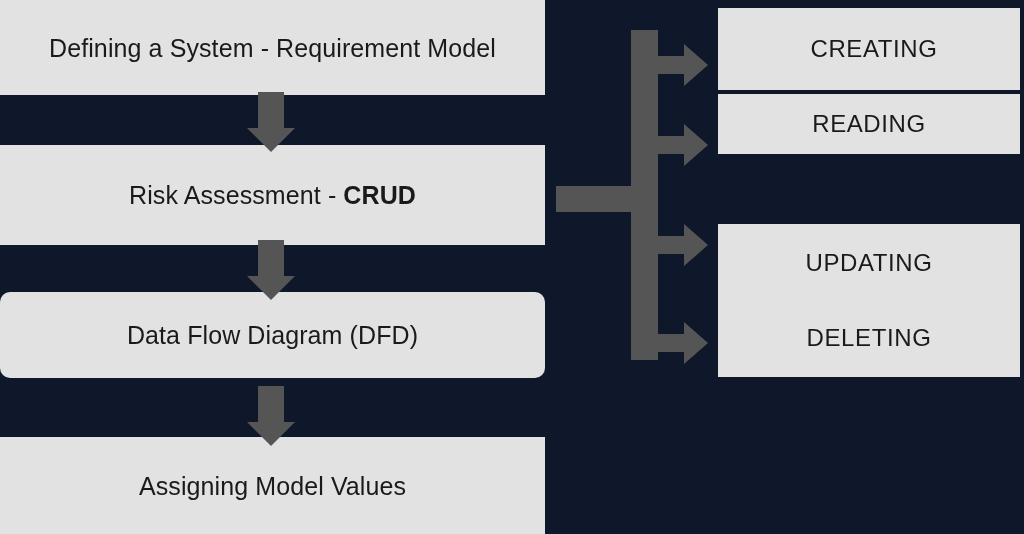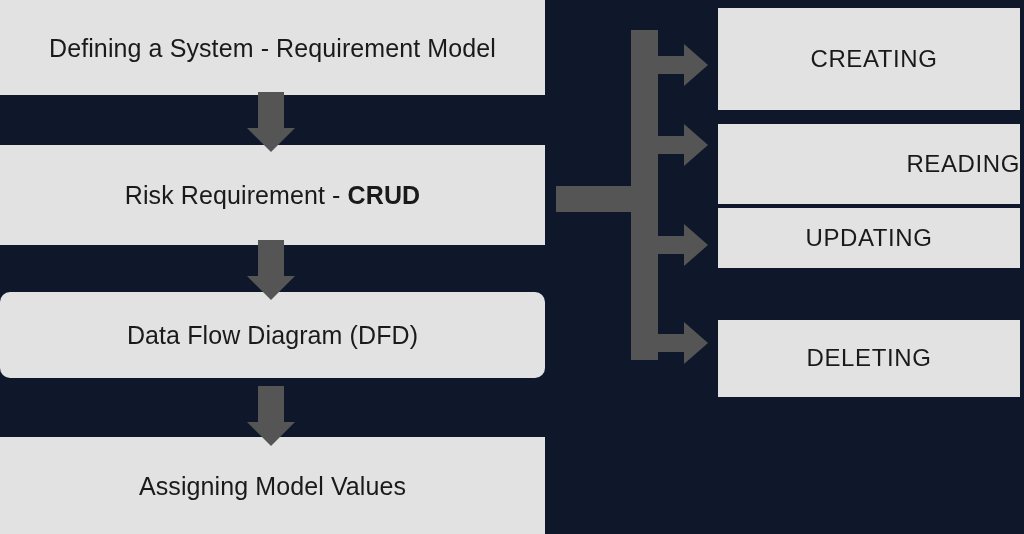--- a/index.html
+++ b/index.html
@@ -51,24 +51,24 @@
 
   
   .crud-box {
     left: 718px;
     width: 302px;
   }
   .crud-box .box-label {
     font-size: 24px;
     letter-spacing: 0.6px;
   }
-  #crud-box-0 { top: 8px;   height: 102px; padding-left: 10px; }
-  #crud-box-1 { top: 124px; height: 80px; justify-content: flex-end; }
-  #crud-box-2 { top: 208px; height: 60px; text-align: center; }
-  #crud-box-3 { top: 320px; height: 77px; }
+  #crud-box-0 { top: 8px;   height: 82px; padding-left: 10px; }
+  #crud-box-1 { top: 94px; height: 60px; }
+  #crud-box-2 { top: 224px; height: 78px; text-align: center; }
+  #crud-box-3 { top: 300px; height: 77px; }
 
   
   .arrow-svg {
     position: absolute;
     overflow: visible;
     pointer-events: none;
   }
   .arrow-shape {
     fill: #555555;
   }
@@ -92,21 +92,21 @@
 </head>
 <body>
 
 <div id="canvas">
 
   <div class="box flow-box" id="flow-box-0">
     <span class="box-label">Defining a System - Requirement Model</span>
   </div>
 
   <div class="box flow-box" id="flow-box-1">
-    <span class="box-label"><span>Risk Requirement - </span><b>CRUD</b></span>
+    <span class="box-label"><span>Risk Assessment - </span><b>CRUD</b></span>
   </div>
 
   <div class="box flow-box" id="flow-box-2">
     <span class="box-label">Data Flow Diagram (DFD)</span>
   </div>
 
   <div class="box flow-box" id="flow-box-3">
     <span class="box-label">Assigning Model Values</span>
   </div>
 

